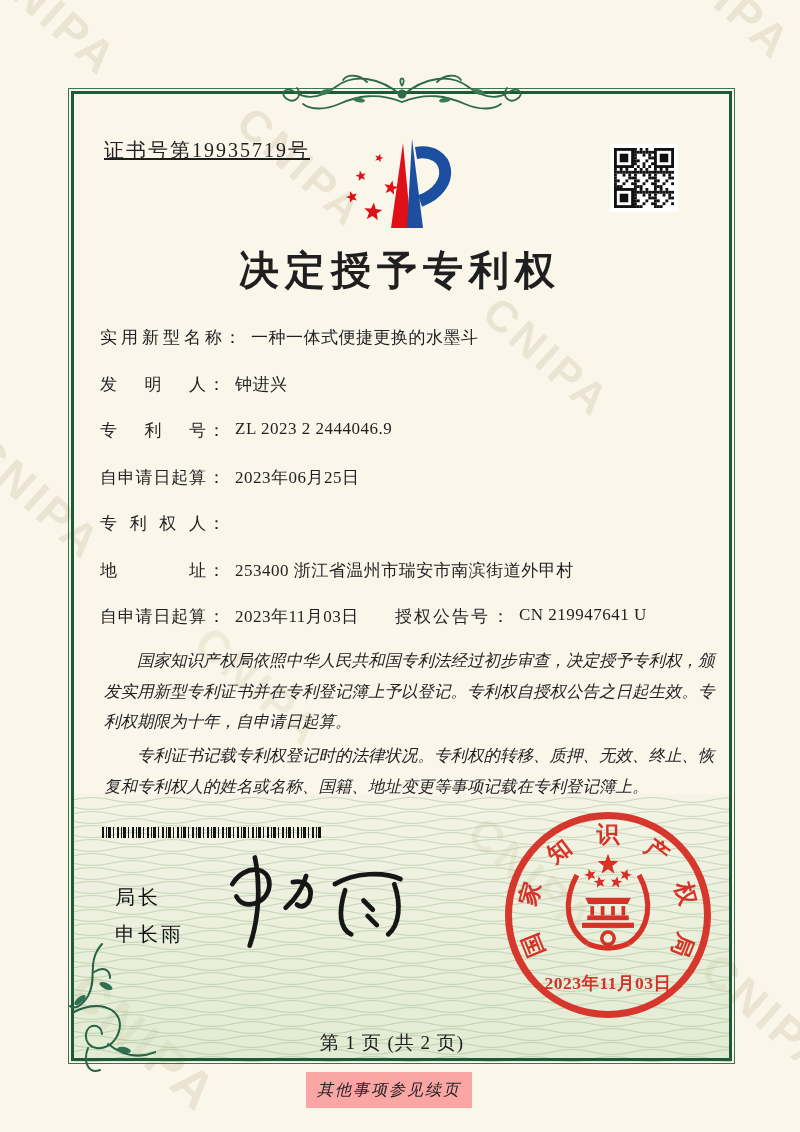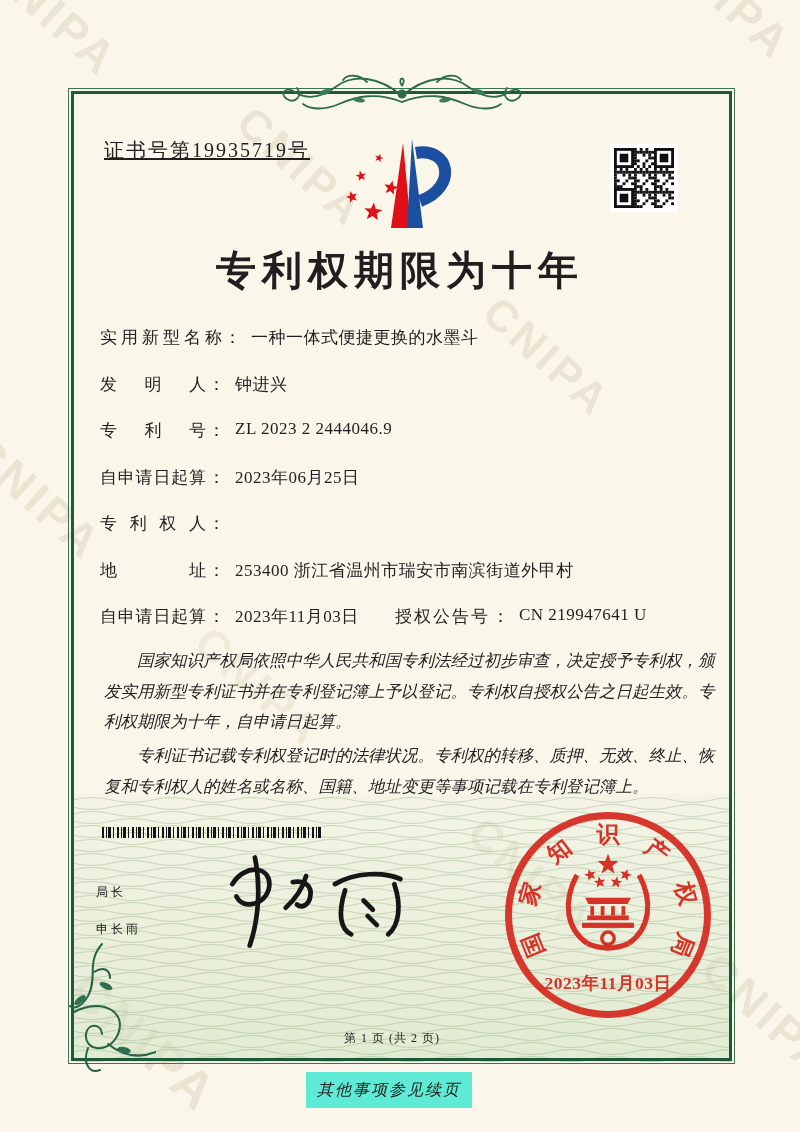--- a/index.html
+++ b/index.html
@@ -58,47 +58,47 @@
   
   .barcode {
     position:absolute; left:102px; top:827px; width:220px; height:11px; z-index:5;
     background:repeating-linear-gradient(90deg,
       #151515 0 2px, transparent 2px 4px,
       #151515 4px 5px, transparent 5px 6px,
       #151515 6px 9px, transparent 9px 11px,
       #151515 11px 12px, transparent 12px 15px);
   }
   .director-title, .director-name {
-    position:absolute; left:96px; z-index:5;
+    position:absolute; left:115px; z-index:5;
     font-family:"Liberation Sans","DejaVu Sans",sans-serif;
-    font-size:12px; letter-spacing:3px; color:#141414;
+    font-size:20px; letter-spacing:3px; color:#141414;
   }
   .director-title { top:884px; }
   .director-name  { top:921px; }
   .signature { position:absolute; left:218px; top:850px; z-index:5; }
   
   .seal {
     position:absolute; left:505px; top:812px; width:206px; height:206px; z-index:6;
     border-radius:50%; border:7px solid rgba(213,40,30,.92); box-sizing:border-box;
   }
   .seal-ring-char {
     position:absolute; left:50%; top:50%; width:24px; margin-left:-12px; margin-top:-12px;
     height:24px; text-align:center; font-size:23px; font-weight:bold;
     color:rgba(213,40,30,.95); line-height:24px;
   }
   .seal-emblem { position:absolute; left:50%; top:44%; transform:translate(-50%,-50%); }
   .seal-date {
     position:absolute; left:0; right:0; bottom:16px; text-align:center;
     font-size:17.5px; font-weight:bold; color:rgba(213,40,30,.95); letter-spacing:.5px;
   }
   
-  .page-num { position:absolute; left:0; right:16px; top:1030px; text-align:center; z-index:5; font-size:12px; letter-spacing:1px; }
+  .page-num { position:absolute; left:0; right:16px; top:1030px; text-align:center; z-index:5; font-size:19px; letter-spacing:1px; }
   .cont-box {
     position:absolute; left:306px; top:1072px; width:166px; height:36px; z-index:5;
-    background:#5eead4; display:flex; align-items:center; justify-content:center;
+    background:#fca5a5; display:flex; align-items:center; justify-content:center;
     font-size:16px; font-style:italic; letter-spacing:2px; color:#222;
   }
 </style>
 </head>
 <body>
 
 <div class="page">
 
   <span class="watermark" style="left:-28px; top:-14px; font-size:46px;">CNIPA</span>
   <span class="watermark" style="left:646px; top:-30px; font-size:46px;">CNIPA</span>
@@ -353,21 +353,21 @@
         <rect x="5.714285714285714" y="5.714285714285714" width="8.571428571428571" height="8.571428571428571" fill="#111"></rect>
         <rect x="40" y="0" width="20" height="20" fill="#111"></rect>
         <rect x="42.85714285714286" y="2.857142857142857" width="14.285714285714286" height="14.285714285714286" fill="#fff"></rect>
         <rect x="45.714285714285715" y="5.714285714285714" width="8.571428571428571" height="8.571428571428571" fill="#111"></rect>
         <rect x="0" y="40" width="20" height="20" fill="#111"></rect>
         <rect x="2.857142857142857" y="42.85714285714286" width="14.285714285714286" height="14.285714285714286" fill="#fff"></rect>
         <rect x="5.714285714285714" y="45.714285714285715" width="8.571428571428571" height="8.571428571428571" fill="#111"></rect>
       </svg>
   </div>
 
-  <div class="title">专利权期限为十年</div>
+  <div class="title">决定授予专利权</div>
 
   <div class="fields">
     <div class="field-row">
       <span class="f-label" style="width:122px;">实用新型名称</span>
         <span class="f-colon">：</span>
         <span class="f-value">一种一体式便捷更换的水墨斗</span>
     </div>
     <div class="field-row">
       <span class="f-label">发明人</span>
         <span class="f-colon">：</span>

